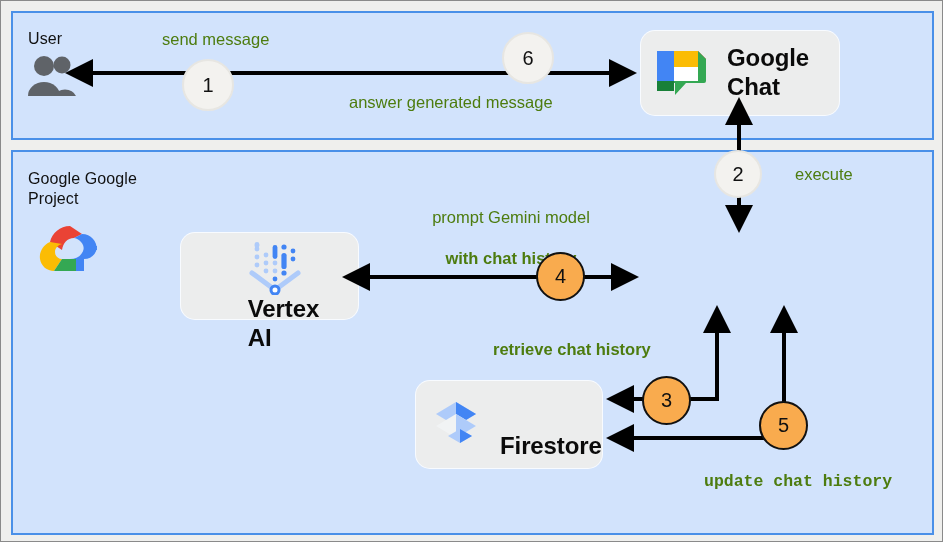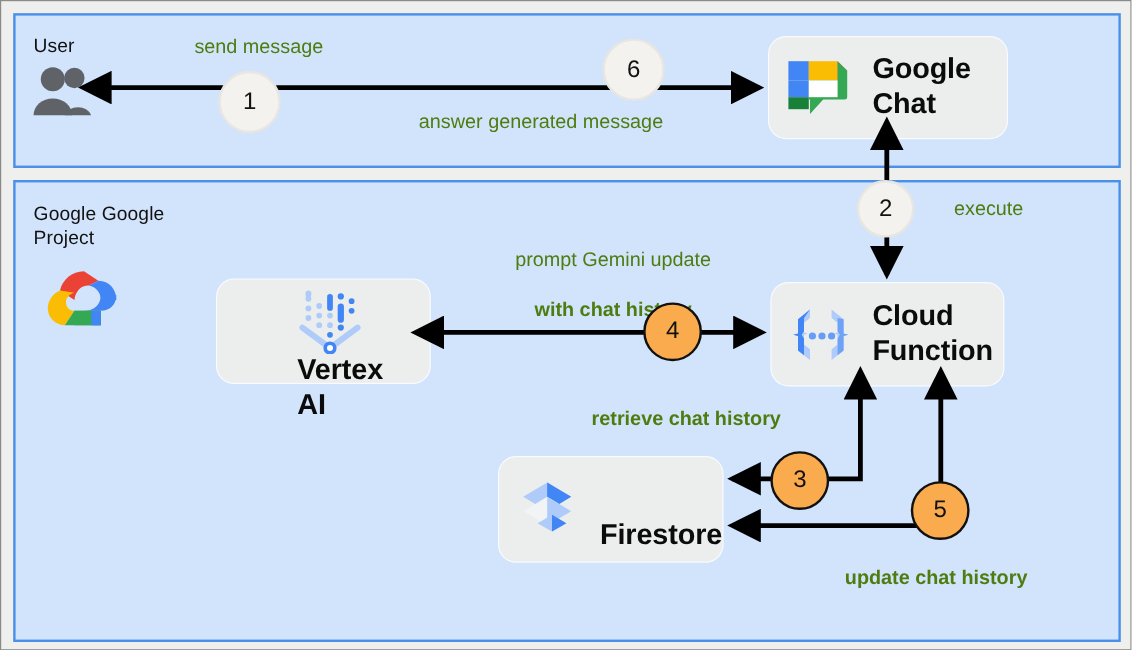--- a/index.html
+++ b/index.html
@@ -178,35 +178,20 @@
             <circle cx="19" cy="46" r="0"></circle>
         </g>
         <path d="M5 40 L28 57 L51 40" fill="none" stroke="#aecbfa" stroke-width="5" stroke-linecap="round" stroke-linejoin="round"></path>
         <circle cx="28" cy="57" r="4" fill="#ffffff" stroke="#4285f4" stroke-width="3"></circle>
       </svg>
     </span>
     <span class="node-label" style="margin-left:16px;">Vertex
 AI</span>
   </div>
 
-  <div class="node" id="node-cloud-function" style="left:642px; top:235px; width:193px; height:85px; padding-left:12px;">
-    <span class="node-icon" style="width:58px;height:54px;">
-      <svg width="58" height="54" viewBox="0 0 58 54">
-        <path d="M20 6 L10 14 v12 l-4 1 l4 1 v12 l10 8 v-9 l-5 -4 v-8 l3 -1 l-3 -1 v-8 l5 -4 z" fill="#aecbfa"></path>
-        <path d="M38 6 L48 14 v12 l4 1 l-4 1 v12 l-10 8 v-9 l5 -4 v-8 l-3 -1 l3 -1 v-8 l-5 -4 z" fill="#aecbfa"></path>
-        <path d="M20 6 L10 14 v12 l-4 1 l4 1 v12 l5 4 v-14 l-2 -3 l2 -3 v-11 z" fill="#4285f4"></path>
-        <path d="M48 14 v12 l4 1 l-4 1 v12 l-5 4 v-14 l2 -3 l-2 -3 v-11 z" fill="#669df6" opacity=".9"></path>
-        <circle cx="22" cy="28" r="3" fill="#669df6"></circle>
-        <circle cx="30" cy="28" r="3" fill="#669df6"></circle>
-        <circle cx="38" cy="28" r="3" fill="#669df6"></circle>
-      </svg>
-    </span>
-    <span class="node-label" style="margin-left:14px;">Cloud
-Function</span>
-  </div>
 
   <div class="node" id="node-firestore" style="left:415px; top:380px; width:186px; height:87px; padding-left:14px;">
     <span class="node-icon" style="width:52px;height:58px;">
       <svg width="52" height="58" viewBox="0 0 52 58">
         <path d="M6 18 L26 6 L46 18 L26 30 z" fill="#aecbfa"></path>
         <path d="M26 6 L46 18 L26 30 z" fill="#4285f4"></path>
         <path d="M6 30 L26 18 L46 30 L26 42 z" fill="#f1f3f4"></path>
         <path d="M26 18 L46 30 L26 42 z" fill="#aecbfa"></path>
         <path d="M18 40 L30 33 L42 40 L30 47 z" fill="#aecbfa"></path>
         <path d="M30 33 L42 40 L30 47 z" fill="#4285f4"></path>
@@ -248,21 +233,21 @@
 
   <div class="badge light" style="left:501px; top:31px; width:52px; height:52px;">6</div>
 
   <div class="edge-label" style="left:161px; top:28px; width:200px; text-align:left;">send message</div>
 
   <div class="edge-label" style="left:794px; top:163px; width:140px; text-align:left;">execute</div>
 
   <div class="edge-label" style="left:348px; top:91px; width:300px; text-align:left;">answer generated message</div>
 
   <div class="edge-label mixed" style="left:390px; top:185px; width:240px;">
-    <span class="l1">prompt Gemini update</span>
+    <span class="l1">prompt Gemini model</span>
     <span class="l2">with chat history</span>
   </div>
 
   <div class="edge-label bold" style="left:492px; top:338px; width:260px; text-align:left;">retrieve chat history</div>
 
-  <div class="edge-label bold" style="left:703px; top:471px; width:240px; text-align:left;">update chat history</div>
+  <div class="edge-label bold" style="left:703px; top:471px; width:240px; text-align:left;font-family:Liberation Mono, monospace;">update chat history</div>
 
 </div>
 
 </body></html>

